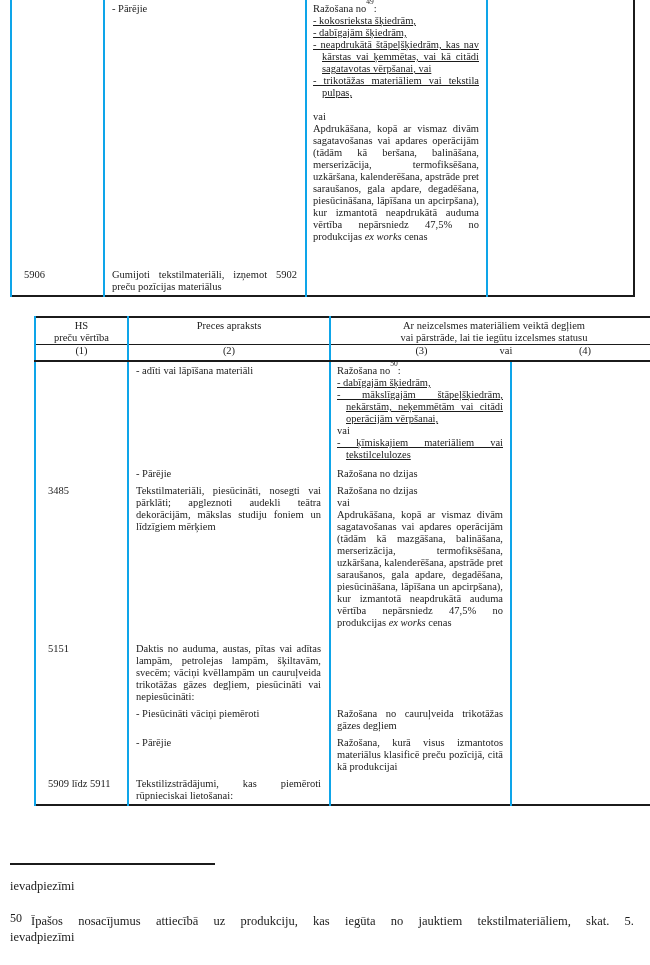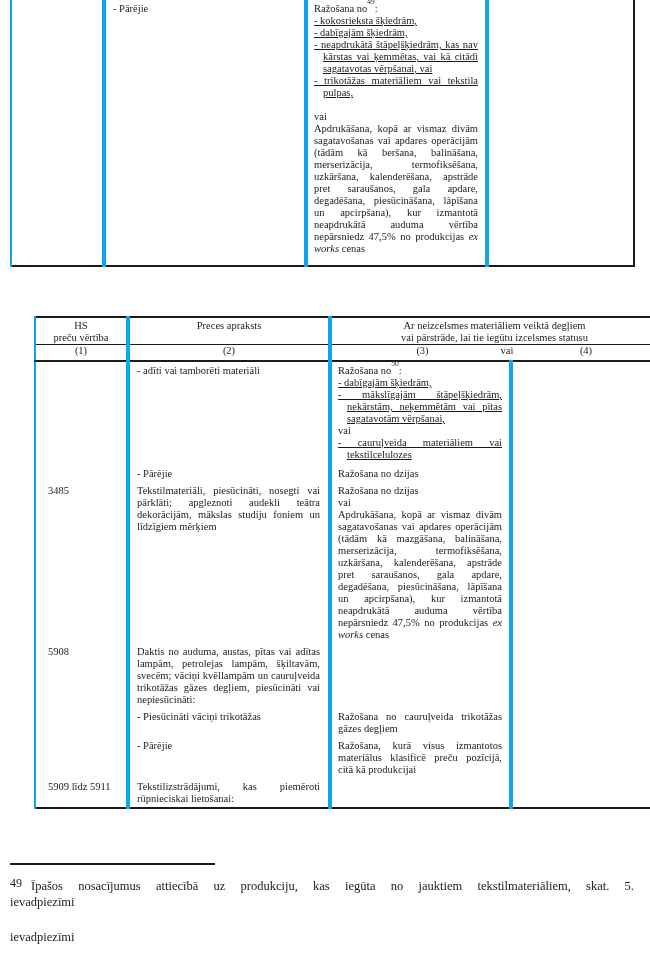--- a/index.html
+++ b/index.html
@@ -7,21 +7,21 @@
     width:650px;height:965px;position:relative;overflow:hidden;
     background:#ffffff;color:#1b1b1b;
     font-family:"Liberation Serif", serif;
   }
   
   table.rt{
     border-collapse:collapse;table-layout:fixed;width:623px;
     position:absolute;left:10px;
     font-size:10.5px;line-height:12px;color:#1b1b1b;
   }
-  table.rt td{vertical-align:top;border-left:4px solid #0ea5e9;border-right:1px solid #1b1b1b;}
+  table.rt td{vertical-align:top;border-left:2px solid #0ea5e9;border-right:1px solid #1b1b1b;}
   table.rt td:first-child{border-left-width:2px;}
   table.rt td:last-child{border-right-width:2px;}
   #t-top{top:0;border-bottom:2px solid #1b1b1b;}
   #t-main{top:316px;border-top:2px solid #1b1b1b;border-bottom:2px solid #1b1b1b;margin-left:24px;}
   
   #t-main tr.hdr td{border-bottom:1px solid #1b1b1b;text-align:center;padding:2px 2px 1px 2px;line-height:11.5px;}
   #t-main tr.nums td{border-bottom:2px solid #1b1b1b;text-align:center;padding:0 0 1px 0;line-height:12.5px;height:14px;}
   .n34{position:relative;}
   .n34 .n3{position:absolute;left:0;top:0;width:181px;text-align:center;}
   .n34 .nor{position:absolute;left:155px;top:0;width:40px;text-align:center;}
@@ -61,20 +61,30 @@
       </td>
       <td class="c3">
         <p><span>Ražošana no</span><sup class="fnref">49</sup><span>:</span></p>
         <p class="hang">- kokosrieksta šķiedrām,</p>
         <p class="hang">- dabīgajām šķiedrām,</p>
         <p class="hang">- neapdrukātā štāpeļšķiedrām, kas nav kārstas vai ķemmētas, vai kā citādi sagatavotas vērpšanai, vai</p>
         <p class="hang">- trikotāžas materiāliem vai tekstila pulpas,</p>
         <p class="gapup">vai</p>
         <p class="just"><span>Apdrukāšana, kopā ar vismaz divām sagatavošanas vai apdares operācijām (tādām kā beršana, balināšana, merserizācija, termofiksēšana, uzkāršana, kalenderēšana, apstrāde pret saraušanos, gala apdare, degadēšana, piesūcināšana, lāpīšana un apcirpšana), kur izmantotā neapdrukātā auduma vērtība nepārsniedz 47,5% no produkcijas </span><i>ex works</i><span> cenas</span></p>
       </td>
+      <td class="c4"></td>
+    </tr>
+    <tr style="height:30px">
+      <td class="c1">
+          <p>5906</p>
+        </td>
+      <td class="c2">
+          <p class="just">Gumijoti tekstilmateriāli, izņemot 5902 preču pozīcijas materiālus</p>
+        </td>
+      <td class="c3"></td>
       <td class="c4"></td>
     </tr>
   </tbody>
 </table>
 
 <table class="rt" id="t-main">
   <colgroup>
       <col style="width:93px">
       <col style="width:202px">
       <col style="width:181px">
@@ -100,28 +110,28 @@
       <td colspan="2" class="n34">
         <span class="n3">(3)</span>
         <span class="nor">vai</span>
         <span class="n4">(4)</span>
       </td>
     </tr>
 
     <tr style="height:104px">
       <td class="c1"></td>
       <td class="c2">
-          <p>- adīti vai tamborēti materiāli</p>
+          <p>- adīti vai lāpīšana materiāli</p>
         </td>
       <td class="c3">
         <p><span>Ražošana no</span><sup class="fnref">50</sup><span>:</span></p>
         <p class="hang">- dabīgajām šķiedrām,</p>
-        <p class="hang">- mākslīgajām štāpeļšķiedrām, nekārstām, neķemmētām vai pītas sagatavotām vērpšanai,</p>
+        <p class="hang">- mākslīgajām štāpeļšķiedrām, nekārstām, neķemmētām vai citādi operācijām vērpšanai,</p>
         <p>vai</p>
-        <p class="hang">- cauruļveida materiāliem vai tekstilcelulozes</p>
+        <p class="hang">- ķīmiskajiem materiāliem vai tekstilcelulozes</p>
       </td>
       <td class="c4"></td>
     </tr>
 
 
     <tr style="height:13px">
       <td class="c1"></td>
       <td class="c2">
           <p>- Pārējie</p>
         </td>
@@ -141,33 +151,33 @@
       <td class="c3">
         <p>Ražošana no dzijas</p>
         <p>vai</p>
         <p class="just"><span>Apdrukāšana, kopā ar vismaz divām sagatavošanas vai apdares operācijām (tādām kā mazgāšana, balināšana, merserizācija, termofiksēšana, uzkāršana, kalenderēšana, apstrāde pret saraušanos, gala apdare, degadēšana, piesūcināšana, lāpīšana un apcirpšana), kur izmantotā neapdrukātā auduma vērtība nepārsniedz 47,5% no produkcijas </span><i>ex works</i><span> cenas</span></p>
       </td>
       <td class="c4"></td>
     </tr>
 
     <tr style="height:56px">
       <td class="c1">
-          <p>5908</p>
+          <p>5151</p>
         </td>
       <td class="c2">
           <p class="just">Daktis no auduma, austas, pītas vai adītas lampām, petrolejas lampām, šķiltavām, svecēm; vāciņi kvēllampām un cauruļveida trikotāžas gāzes degļiem, piesūcināti vai nepiesūcināti:</p>
         </td>
       <td class="c3"></td>
       <td class="c4"></td>
     </tr>
 
     <tr style="height:26px">
       <td class="c1"></td>
       <td class="c2">
-          <p>- Piesūcināti vāciņi trikotāžas</p>
+          <p>- Piesūcināti vāciņi piemēroti</p>
         </td>
       <td class="c3">
           <p class="just">Ražošana no cauruļveida trikotāžas gāzes degļiem</p>
         </td>
       <td class="c4"></td>
     </tr>
 
     <tr style="height:37px">
       <td class="c1"></td>
       <td class="c2">
@@ -188,19 +198,19 @@
         </td>
       <td class="c3"></td>
       <td class="c4"></td>
     </tr>
   </tbody>
 </table>
 
 <div id="footnotes">
   <div class="fn-rule"></div>
   <div class="fn">
-    <div class="fn-l1"><span class="fn-num">49</span><span>Īpašos nosacījumus attiecībā uz produkciju, kas iegūta no jauktiem tekstilmateriāliem, skat. 5.</span></div>
     <div class="fn-l2">ievadpiezīmi</div>
   </div>
   <div class="fn">
+    <div class="fn-l1"><span class="fn-num">50</span><span>Īpašos nosacījumus attiecībā uz produkciju, kas iegūta no jauktiem tekstilmateriāliem, skat. 5.</span></div>
     <div class="fn-l2">ievadpiezīmi</div>
   </div>
 </div>
 
 </body></html>

